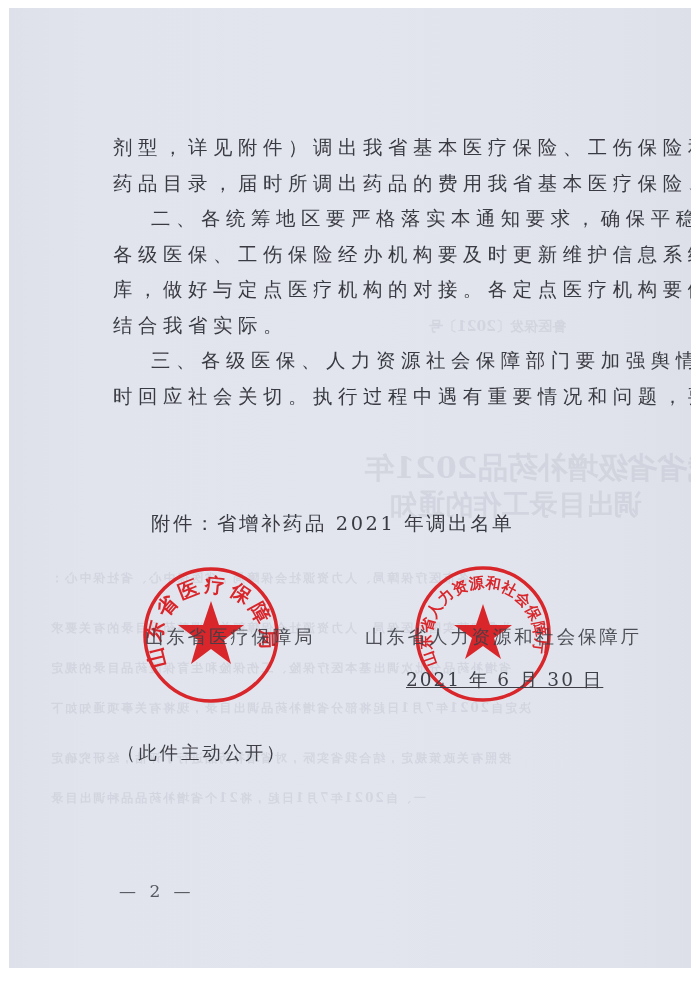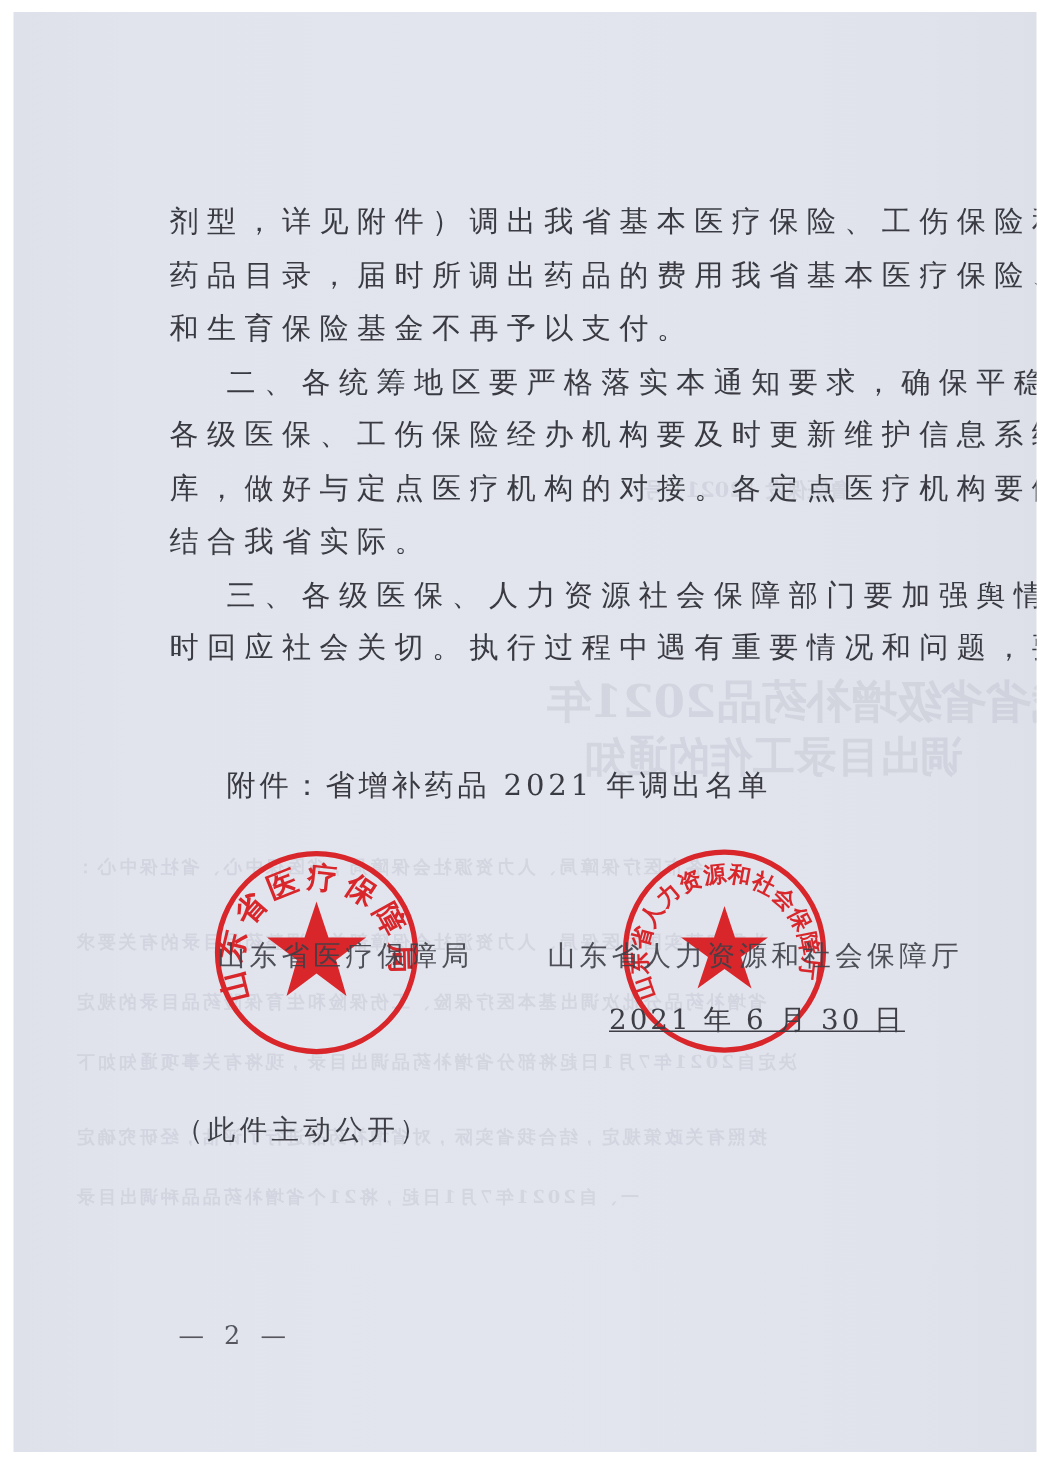--- a/index.html
+++ b/index.html
@@ -82,21 +82,20 @@
   <div class="bleed" style="left:40px; top:562px; font-size:12px; letter-spacing:2px;">各市医疗保障局、人力资源社会保障局，省医保中心、省社保中心：</div>
   <div class="bleed" style="left:40px; top:612px; font-size:12px; letter-spacing:2px;">为贯彻落实国家医保局、人力资源社会保障部关于调整药品目录的有关要求</div>
   <div class="bleed" style="left:40px; top:652px; font-size:12px; letter-spacing:2px;">省增补药品分批次调出基本医疗保险、工伤保险和生育保险药品目录的规定</div>
   <div class="bleed" style="left:40px; top:692px; font-size:12px; letter-spacing:2px;">决定自2021年7月1日起将部分省增补药品调出目录，现将有关事项通知如下</div>
   <div class="bleed" style="left:40px; top:742px; font-size:12px; letter-spacing:2px;">按照有关政策规定，结合我省实际，对省增补药品进行了评估，经研究确定</div>
   <div class="bleed" style="left:40px; top:782px; font-size:12px; letter-spacing:2px;">一、自2021年7月1日起，将21个省增补药品品种调出目录</div>
 
   <div class="text body-lines">
     <div class="line">剂型，详见附件）调出我省基本医疗保险、工伤保险和生育保险</div>
     <div class="line">药品目录，届时所调出药品的费用我省基本医疗保险、工伤保险</div>
-    <div class="line">和生育保险基金不再予以支付。</div>
     <div class="line indent">二、各统筹地区要严格落实本通知要求，确保平稳顺利实施。</div>
     <div class="line">各级医保、工伤保险经办机构要及时更新维护信息系统药品数据</div>
     <div class="line">库，做好与定点医疗机构的对接。各定点医疗机构要做好参保患</div>
     <div class="line">结合我省实际。</div>
     <div class="line indent">三、各级医保、人力资源社会保障部门要加强舆情监测，及</div>
     <div class="line">时回应社会关切。执行过程中遇有重要情况和问题，要及时向省</div>
   </div>
 
   <div class="text" style="left:142px; top:498px; letter-spacing:2.6px;">附件：省增补药品 2021 年调出名单</div>
 

